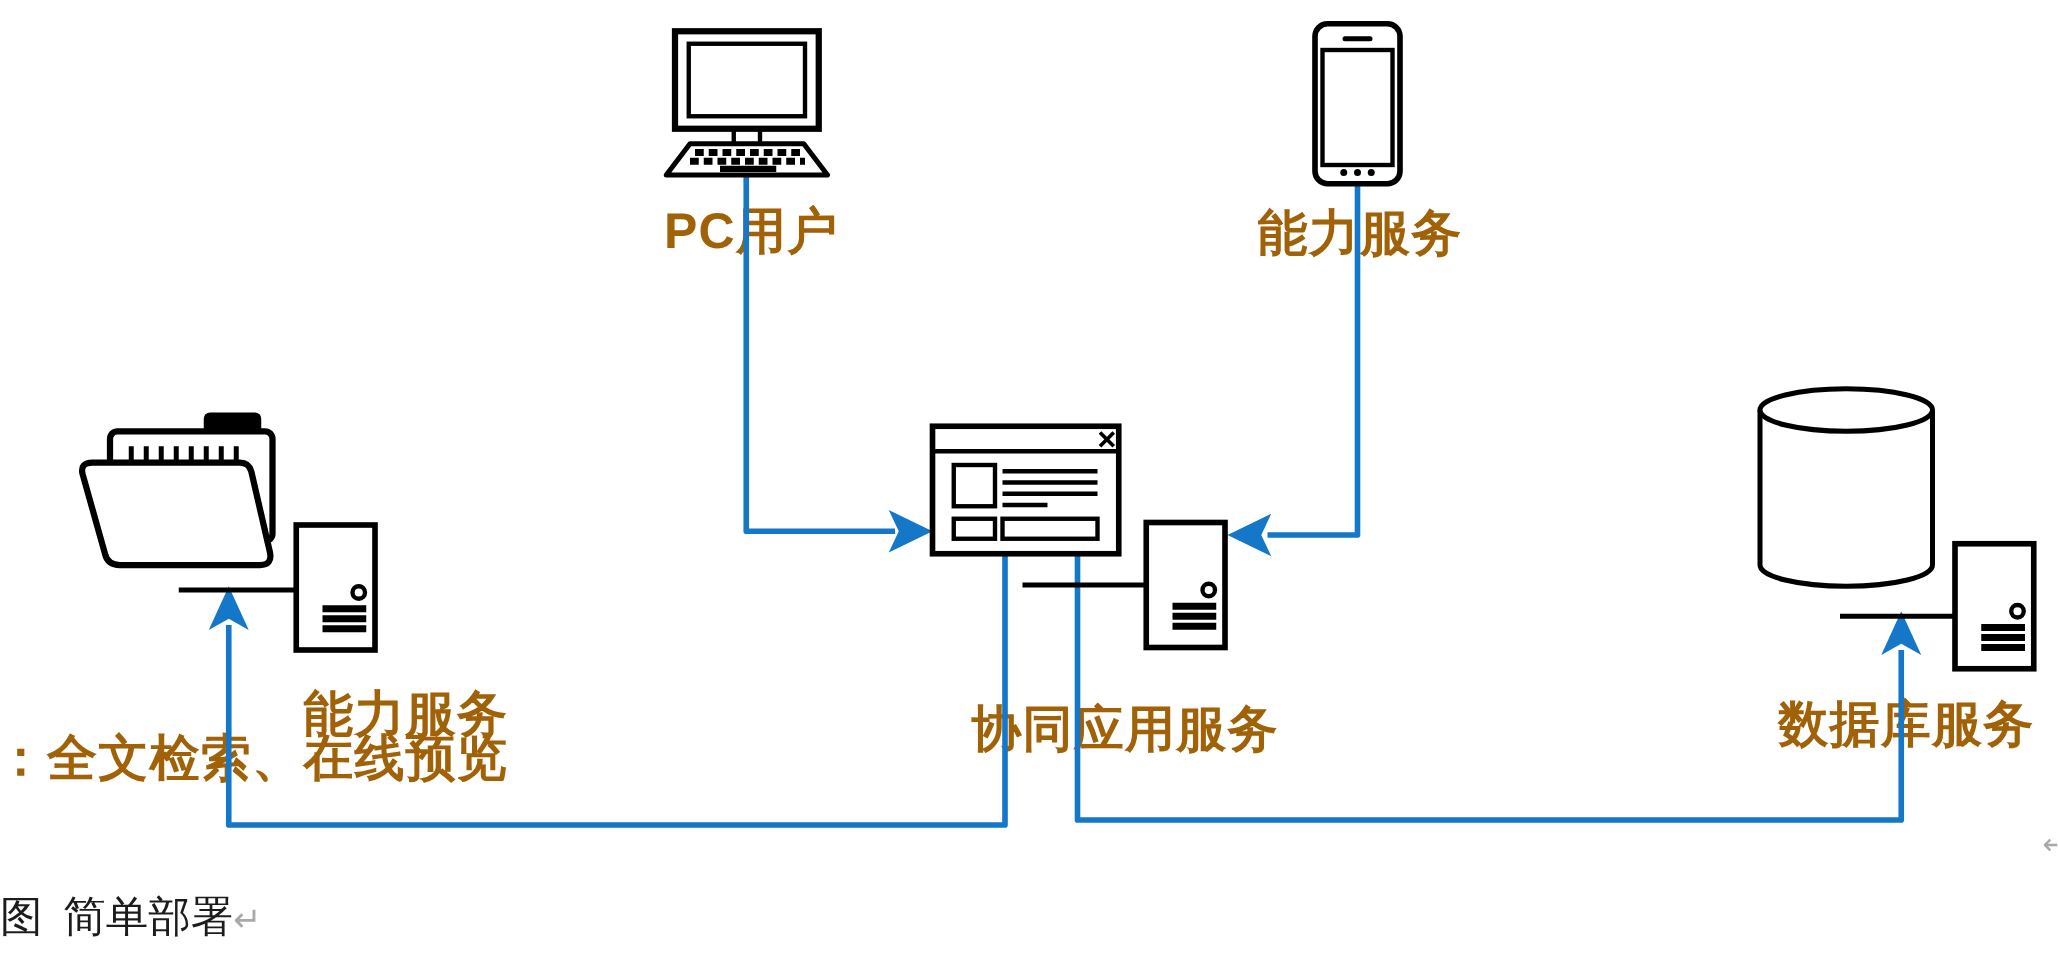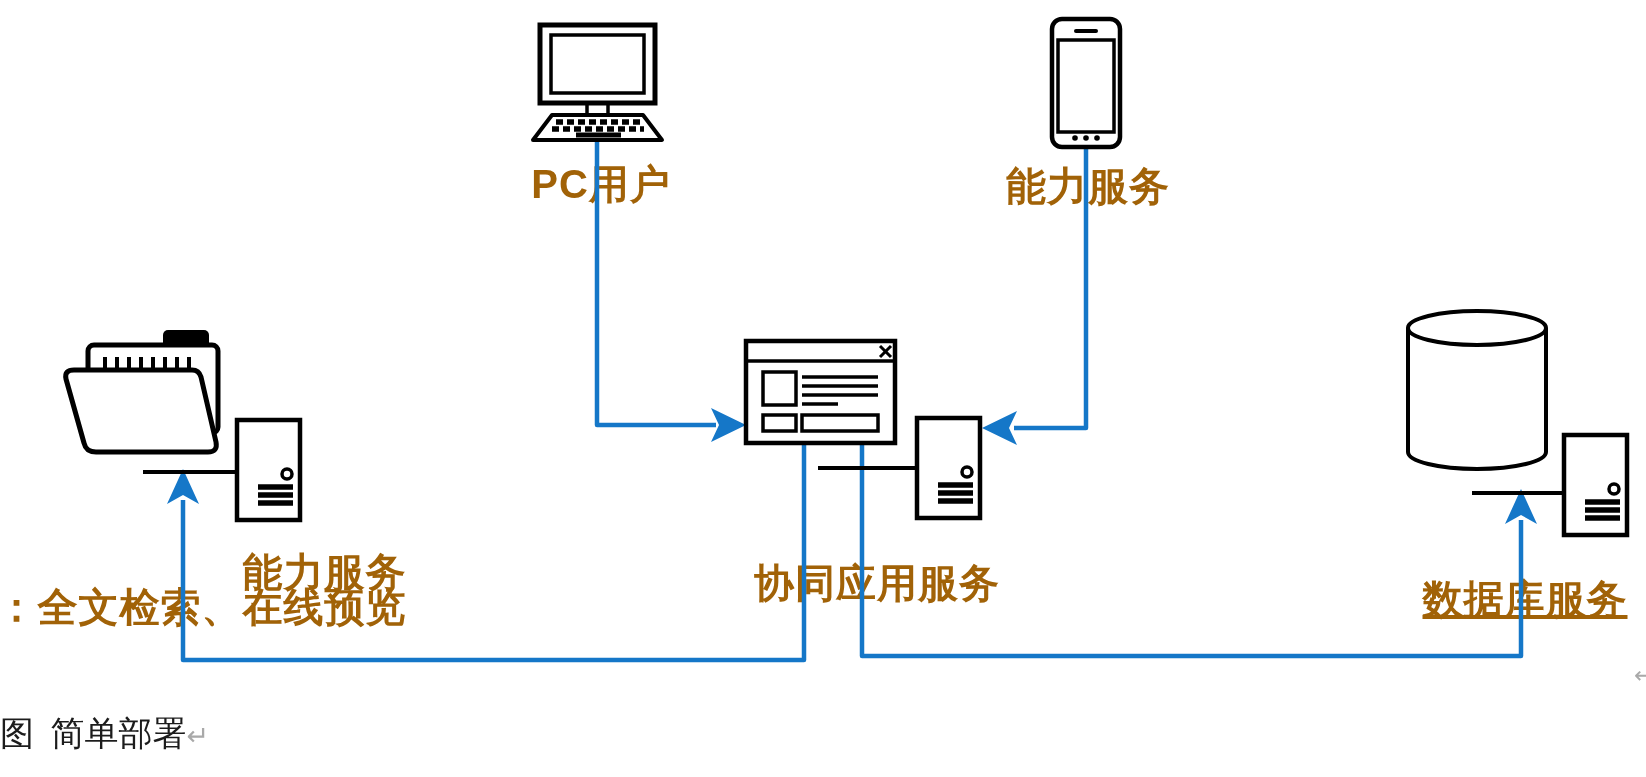--- a/index.html
+++ b/index.html
@@ -18,28 +18,28 @@
 </style>
 </head>
 <body>
 
 <div class="canvas">
 
   <div class="node-label" style="left:601px;top:157px;">PC用户</div>
 
   <div class="node-label" style="left:1088px;top:159px;">能力服务</div>
 
-  <div class="node-label" style="left:877px;top:556px;">协同应用服务</div>
+  <div class="node-label" style="left:900px;top:556px;">协同应用服务</div>
 
   <div class="node-label multi-label" style="left:181px;top:555px;text-align:right;">
     <div>能力服务</div>
     <div>如：全文检索、在线预览</div>
   </div>
 
-  <div class="node-label" style="left:1525px;top:572px;text-decoration:underline;">数据库服务</div>
+  <div class="node-label" style="left:1525px;top:552px;">数据库服务</div>
 
   <div class="caption">
     <span>图 简单部署</span><span class="return-mark">↵</span>
   </div>
 
   <div class="edge-return">↵</div>
 
   <svg class="diagram-svg" width="1646" height="777" viewBox="0 0 1646 777">
 
     <defs>

